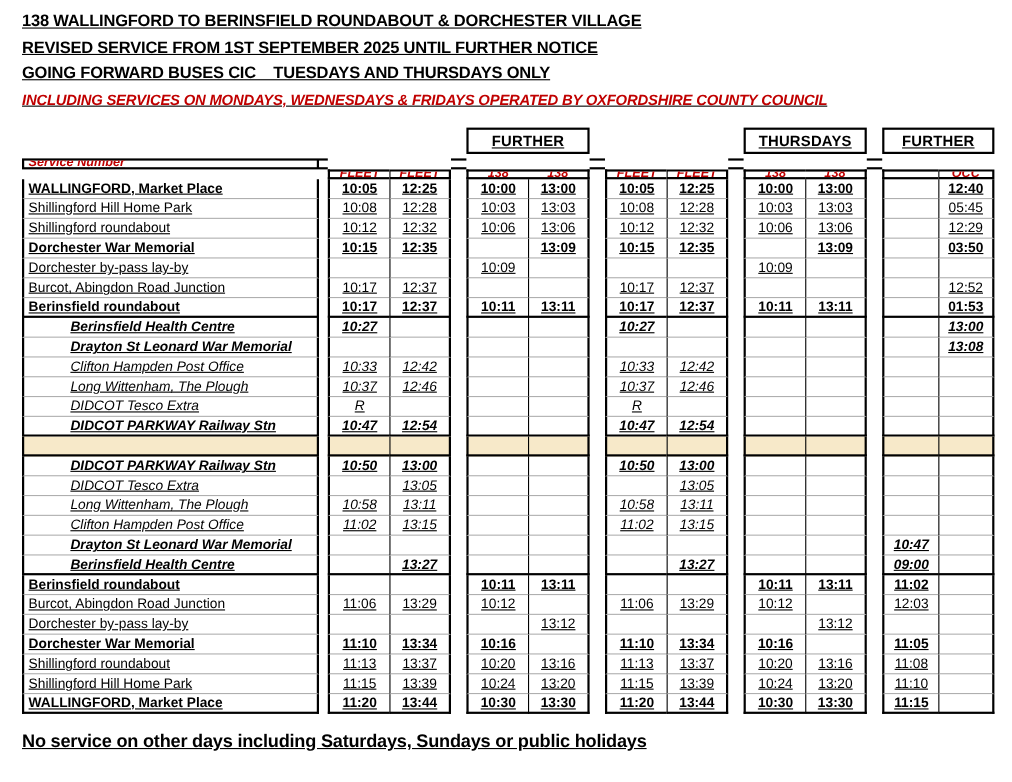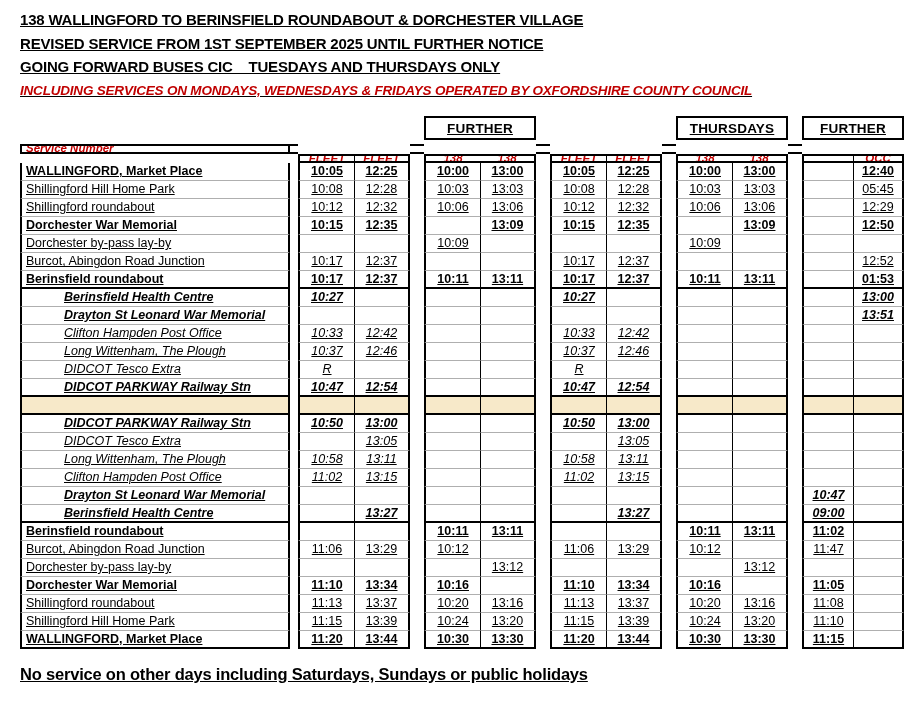--- a/index.html
+++ b/index.html
@@ -147,21 +147,21 @@
         <div class="c name vl vr hb b" style="grid-column: 1;">Dorchester War Memorial</div>
         <div class="c time vl hb b" style="grid-column: 3;">10:15</div>
         <div class="c time dv vr hb b" style="grid-column: 4;">12:35</div>
         <div class="c time vl hb b" style="grid-column: 6;"></div>
         <div class="c time dv vr hb b" style="grid-column: 7;">13:09</div>
         <div class="c time vl hb b" style="grid-column: 9;">10:15</div>
         <div class="c time dv vr hb b" style="grid-column: 10;">12:35</div>
         <div class="c time vl hb b" style="grid-column: 12;"></div>
         <div class="c time dv vr hb b" style="grid-column: 13;">13:09</div>
         <div class="c time vl hb b" style="grid-column: 15;"></div>
-        <div class="c time dv vr hb b" style="grid-column: 16;">12:50</div>
+        <div class="c time dv vr hb b" style="grid-column: 16;">03:50</div>
       </div>
       <div class="grid-row data-row">
         <div class="c name vl vr hb" style="grid-column: 1;">Dorchester by-pass lay-by</div>
         <div class="c time vl hb" style="grid-column: 3;"></div>
         <div class="c time dv vr hb" style="grid-column: 4;"></div>
         <div class="c time vl hb" style="grid-column: 6;">10:09</div>
         <div class="c time dv vr hb" style="grid-column: 7;"></div>
         <div class="c time vl hb" style="grid-column: 9;"></div>
         <div class="c time dv vr hb" style="grid-column: 10;"></div>
         <div class="c time vl hb" style="grid-column: 12;">10:09</div>
@@ -212,21 +212,21 @@
         <div class="c name vl vr hb b i ind" style="grid-column: 1;">Drayton St Leonard War Memorial</div>
         <div class="c time vl hb b i" style="grid-column: 3;"></div>
         <div class="c time dv vr hb b i" style="grid-column: 4;"></div>
         <div class="c time vl hb b i" style="grid-column: 6;"></div>
         <div class="c time dv vr hb b i" style="grid-column: 7;"></div>
         <div class="c time vl hb b i" style="grid-column: 9;"></div>
         <div class="c time dv vr hb b i" style="grid-column: 10;"></div>
         <div class="c time vl hb b i" style="grid-column: 12;"></div>
         <div class="c time dv vr hb b i" style="grid-column: 13;"></div>
         <div class="c time vl hb b i" style="grid-column: 15;"></div>
-        <div class="c time dv vr hb b i" style="grid-column: 16;">13:51</div>
+        <div class="c time dv vr hb b i" style="grid-column: 16;">13:08</div>
       </div>
       <div class="grid-row data-row">
         <div class="c name vl vr hb i ind" style="grid-column: 1;">Clifton Hampden Post Office</div>
         <div class="c time vl hb i" style="grid-column: 3;">10:33</div>
         <div class="c time dv vr hb i" style="grid-column: 4;">12:42</div>
         <div class="c time vl hb i" style="grid-column: 6;"></div>
         <div class="c time dv vr hb i" style="grid-column: 7;"></div>
         <div class="c time vl hb i" style="grid-column: 9;">10:33</div>
         <div class="c time dv vr hb i" style="grid-column: 10;">12:42</div>
         <div class="c time vl hb i" style="grid-column: 12;"></div>
@@ -380,21 +380,21 @@
       <div class="grid-row data-row">
         <div class="c name vl vr hb" style="grid-column: 1;">Burcot, Abingdon Road Junction</div>
         <div class="c time vl hb" style="grid-column: 3;">11:06</div>
         <div class="c time dv vr hb" style="grid-column: 4;">13:29</div>
         <div class="c time vl hb" style="grid-column: 6;">10:12</div>
         <div class="c time dv vr hb" style="grid-column: 7;"></div>
         <div class="c time vl hb" style="grid-column: 9;">11:06</div>
         <div class="c time dv vr hb" style="grid-column: 10;">13:29</div>
         <div class="c time vl hb" style="grid-column: 12;">10:12</div>
         <div class="c time dv vr hb" style="grid-column: 13;"></div>
-        <div class="c time vl hb" style="grid-column: 15;">11:47</div>
+        <div class="c time vl hb" style="grid-column: 15;">12:03</div>
         <div class="c time dv vr hb" style="grid-column: 16;"></div>
       </div>
       <div class="grid-row data-row">
         <div class="c name vl vr hb" style="grid-column: 1;">Dorchester by-pass lay-by</div>
         <div class="c time vl hb" style="grid-column: 3;"></div>
         <div class="c time dv vr hb" style="grid-column: 4;"></div>
         <div class="c time vl hb" style="grid-column: 6;"></div>
         <div class="c time dv vr hb" style="grid-column: 7;">13:12</div>
         <div class="c time vl hb" style="grid-column: 9;"></div>
         <div class="c time dv vr hb" style="grid-column: 10;"></div>

